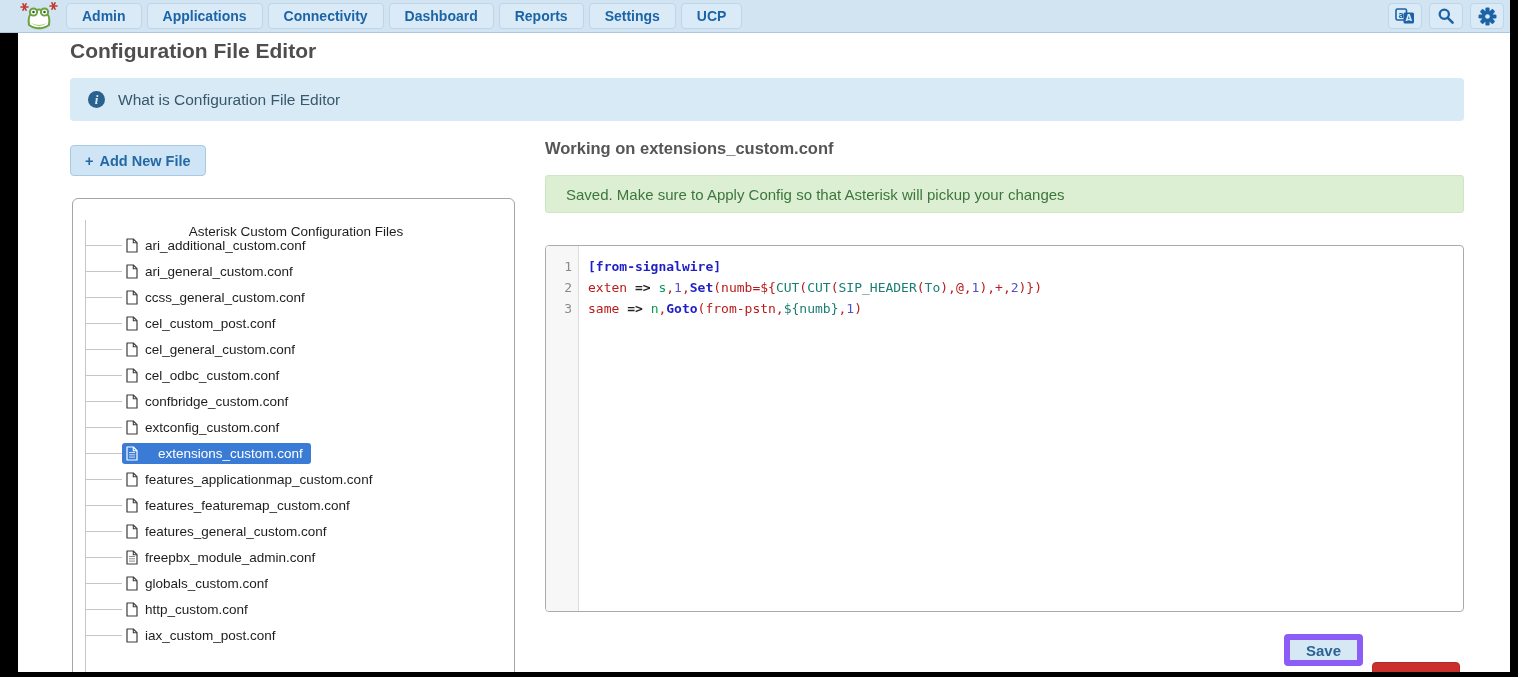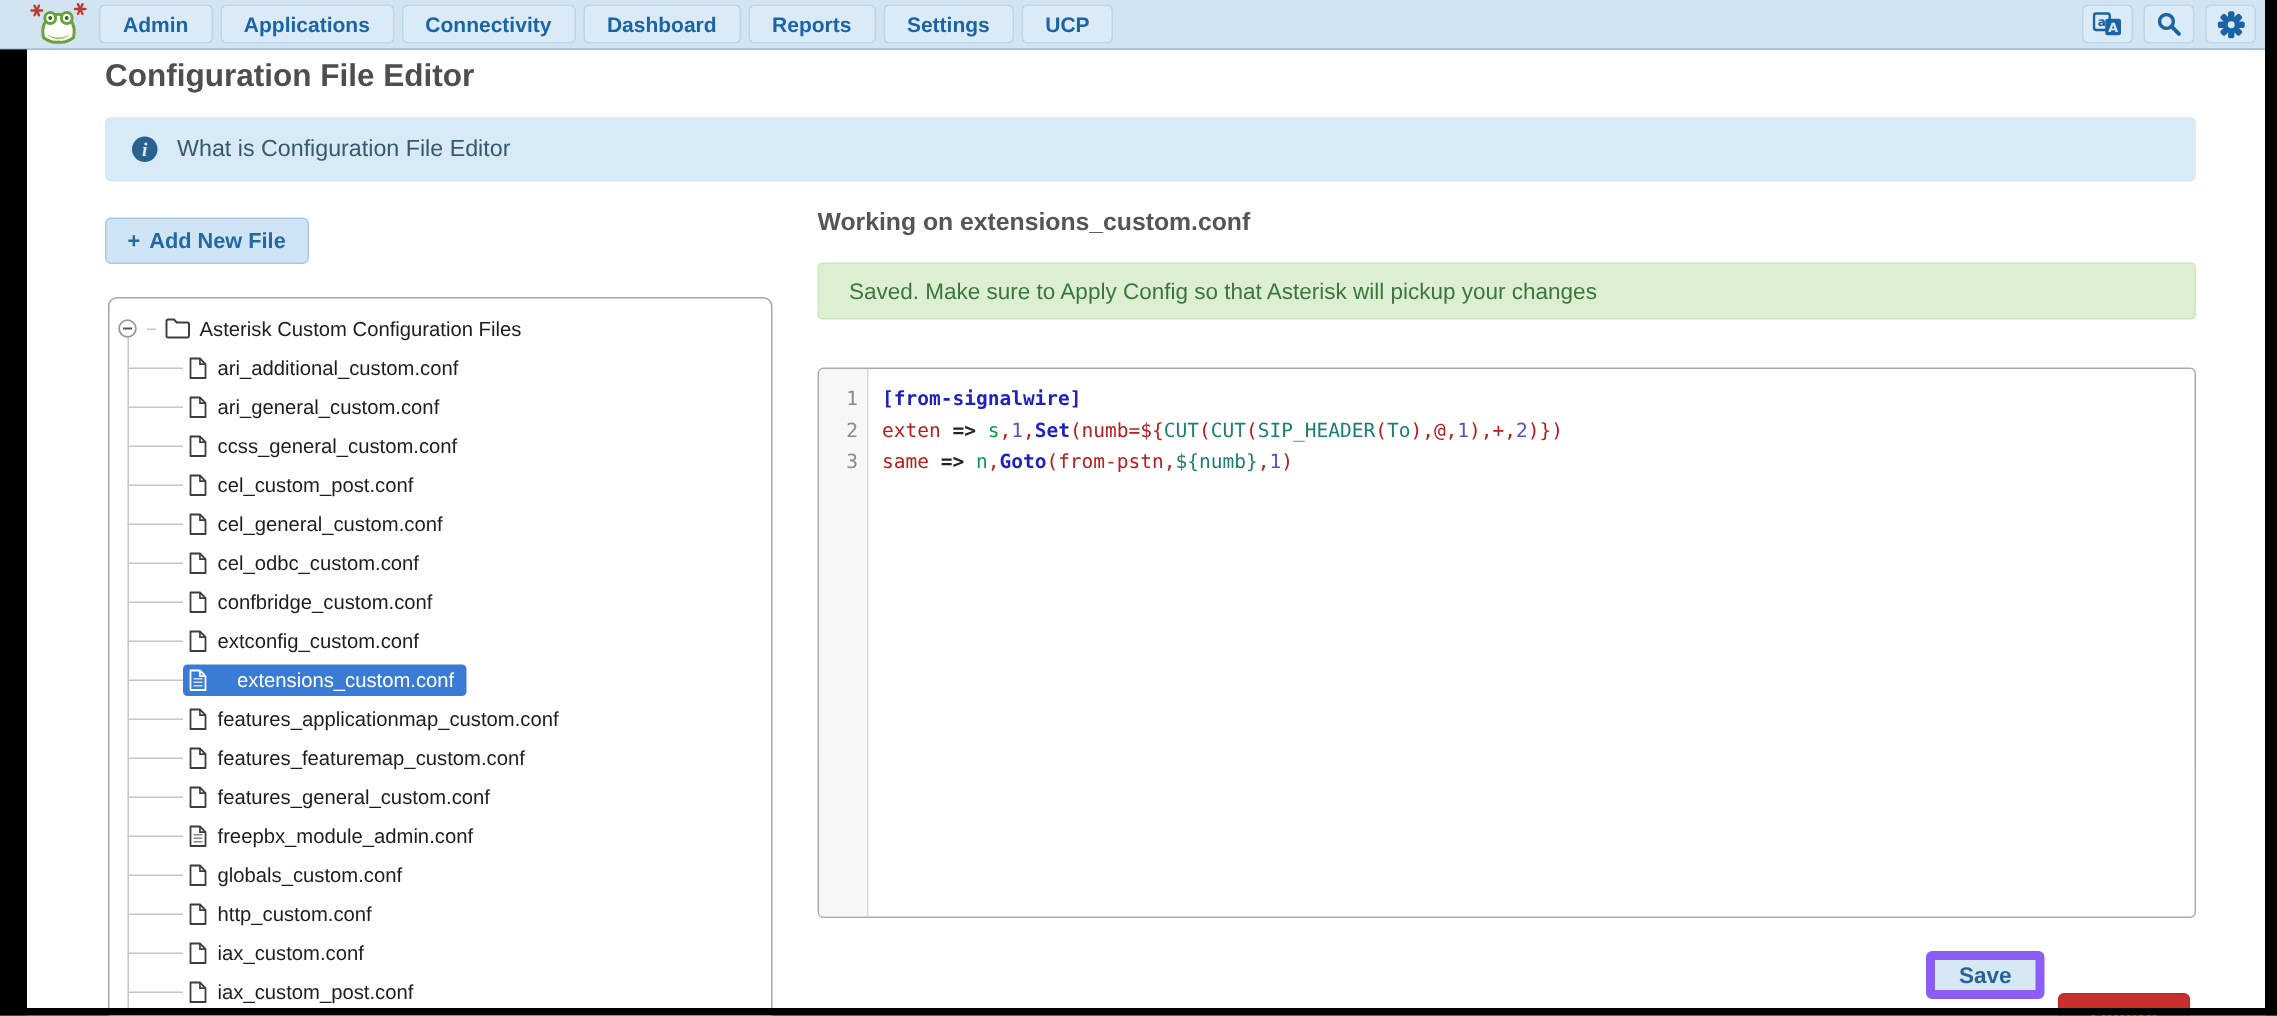--- a/index.html
+++ b/index.html
@@ -28,21 +28,21 @@
                font-family:"Liberation Serif", serif; font-weight:bold; font-style:italic;
                font-size:13px; display:flex; align-items:center; justify-content:center; flex:0 0 auto; }
 
   
   .add-btn { position:absolute; left:52px; top:112px; height:31px; background:#cfe4f4;
              border:1px solid #a7c9e2; border-radius:4px; display:flex; align-items:center;
              padding:0 14px; gap:6px; font-size:14.5px; font-weight:bold; color:#2469a5; cursor:pointer; }
   .tree-panel { position:absolute; left:54px; top:165px; width:443px; height:520px; background:#fff;
                 border:1px solid #a5a5a5; border-radius:6px; padding:7px 0 0 0; overflow:hidden; }
   .tree-trunk { position:absolute; left:12px; top:21px; bottom:0; width:1px; background:#c6c6c6; }
-  .tree-root { position:relative; height:26px; display:flex; align-items:center; padding-left:5px; gap:6px; }
+  .tree-root { position:relative; height:26px; display:flex; align-items:center; padding-left:5px; gap:6px;flex-direction:column; }
   .root-dash { width:6px; height:1px; background:#c6c6c6; }
   .tree-root .lbl { font-size:13.5px; color:#1d1d1d; }
   .tree-row { position:relative; height:26px; display:flex; align-items:center; padding-left:53px; }
   .tree-row .stub { position:absolute; left:12px; top:13px; width:37px; height:1px; background:#c6c6c6; }
   .tree-row .lbl { font-size:13.5px; color:#1d1d1d; margin-left:7px; cursor:pointer; }
   .tree-row .chip { display:flex; align-items:center; background:#3a7bd5; border-radius:3px;
                     padding:3px 8px 3px 4px; margin-left:-4px; cursor:pointer; }
   .tree-row .chip .lbl { color:#fff; margin-left:20px; }
   .fileicon { flex:0 0 auto; display:flex; }
 
@@ -330,30 +330,20 @@
         <span class="lbl">http_custom.conf</span>
         </div>
         <div class="tree-row">
           <span class="stub"></span>
           <span class="fileicon">
             <svg width="12" height="15" viewBox="0 0 12 15">
     <path d="M1 1 H7.3 L11 4.7 V14 H1 Z" fill="#fff" stroke="#3c3c3c" stroke-width="1.2" stroke-linejoin="round"></path>
     <path d="M7.3 1 V4.7 H11" fill="none" stroke="#3c3c3c" stroke-width="1.1"></path>
             </svg>
           </span>
-        <span class="lbl">iax_custom.conf</span>
-        </div>
-        <div class="tree-row">
-          <span class="stub"></span>
-          <span class="fileicon">
-            <svg width="12" height="15" viewBox="0 0 12 15">
-    <path d="M1 1 H7.3 L11 4.7 V14 H1 Z" fill="#fff" stroke="#3c3c3c" stroke-width="1.2" stroke-linejoin="round"></path>
-    <path d="M7.3 1 V4.7 H11" fill="none" stroke="#3c3c3c" stroke-width="1.1"></path>
-            </svg>
-          </span>
         <span class="lbl">iax_custom_post.conf</span>
         </div>
         <div class="tree-row">
         <span class="lbl"></span>
         </div>
       </div>
   </div>
 
   <div class="main-col">
     <div class="working-heading">Working on extensions_custom.conf</div>

